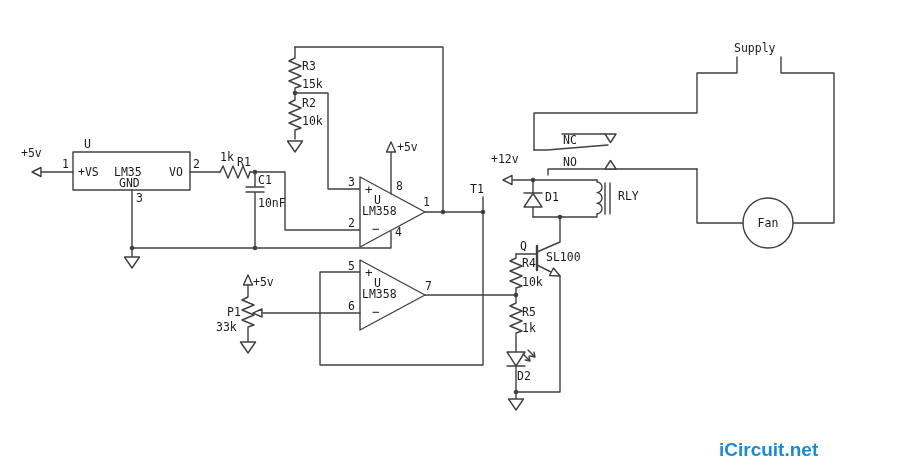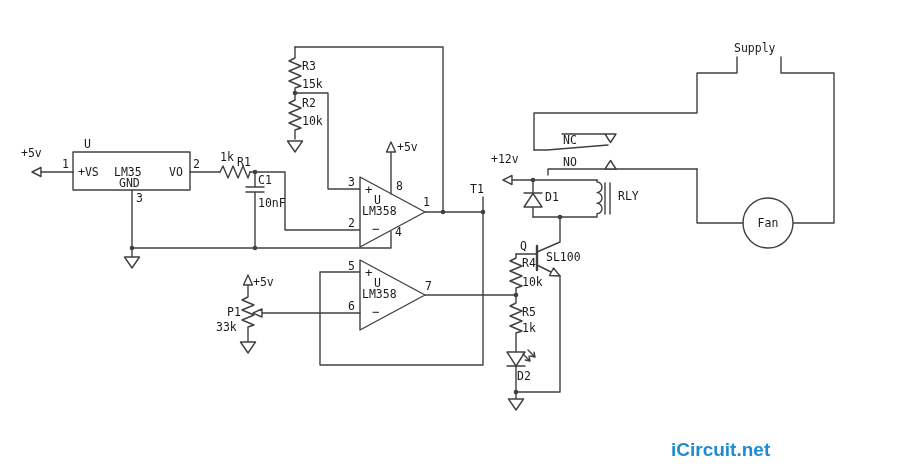--- a/index.html
+++ b/index.html
@@ -4,21 +4,21 @@
 <style>
   html,body{margin:0;padding:0;background:#ffffff;width:900px;height:475px;overflow:hidden;}
   .stage{position:relative;width:900px;height:475px;background:#ffffff;}
   svg{position:absolute;left:0;top:0;}
   .w{stroke:#404040;fill:none;stroke-width:1.4;stroke-linecap:round;stroke-linejoin:round;}
   .thick{stroke:#404040;fill:none;stroke-width:2.4;stroke-linecap:round;}
   .dot{fill:#404040;stroke:none;}
   .open{fill:#ffffff;}
   text{font-family:"DejaVu Sans Mono","Liberation Mono",monospace;font-size:11.5px;fill:#1a1a1a;}
   .big{font-size:12.5px;}
-  .watermark{position:absolute;left:671px;top:439px;font-family:"Liberation Sans","DejaVu Sans",sans-serif;
+  .watermark{position:absolute;left:719px;top:439px;font-family:"Liberation Sans","DejaVu Sans",sans-serif;
              font-weight:bold;font-size:19px;color:#1e8bd1;cursor:pointer;}
 </style>
 </head>
 <body>
 
 <div class="stage">
 <svg width="900" height="475" viewBox="0 0 900 475">
 
   <g>
     <rect class="w" x="73" y="152" width="117" height="38"></rect>

